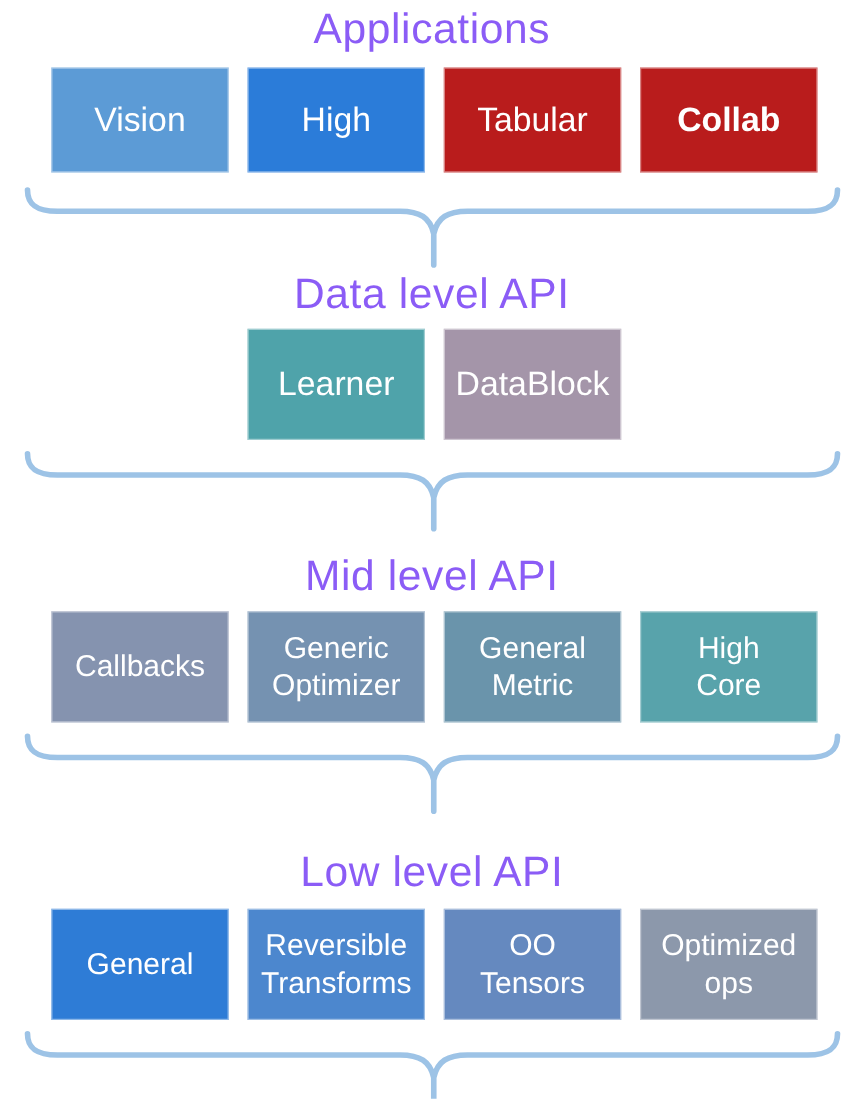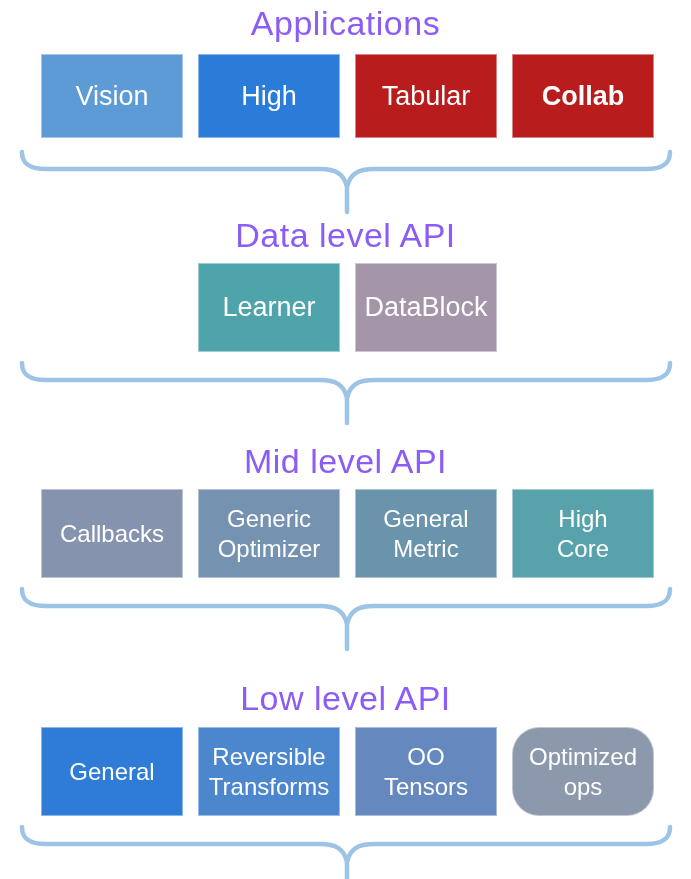--- a/index.html
+++ b/index.html
@@ -115,21 +115,21 @@
     <span class="lbl">General</span>
   </div>
   <div class="box fs-sm r4 c1" style="background-color: rgb(76, 135, 206);">
     <span class="lbl">Reversible
 Transforms</span>
   </div>
   <div class="box fs-sm r4 c2" style="background-color: rgb(101, 137, 191);">
     <span class="lbl">OO
 Tensors</span>
   </div>
-  <div class="box fs-sm r4 c3" style="background-color: rgb(140, 152, 171); border-radius: 27px;">
+  <div class="box fs-sm r4 c3" style="background-color: rgb(140, 152, 171);">
     <span class="lbl">Optimized
 ops</span>
   </div>
   <svg class="brace" style="top:824px" viewBox="0 0 691 66" aria-hidden="true">
     <path d="M 22 3 C 22 13 27 20 46 20 L 320 20 C 336 20 344 25 347 38 C 350 25 358 20 374 20 L 646 20 C 665 20 670 13 670 3 M 347 38 L 347 63" fill="none" stroke-width="4.5" stroke-linecap="round" stroke-linejoin="round" stroke="#9DC3E6"></path>
   </svg>
 
 </div>
 
 </body></html>

